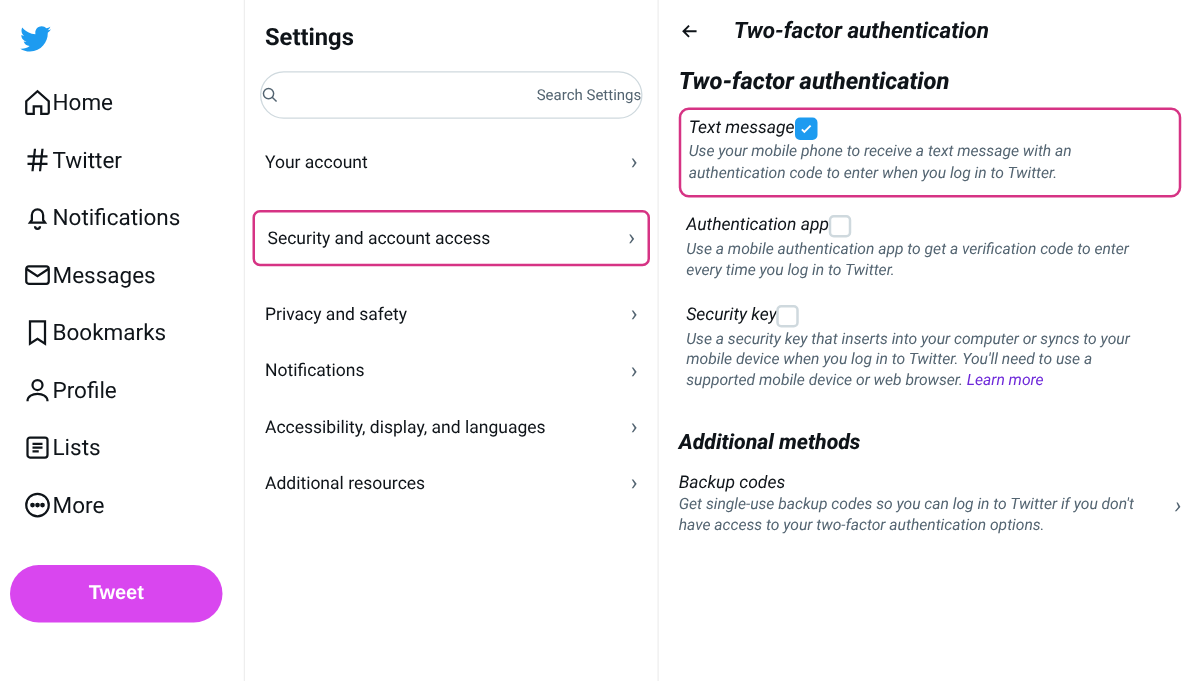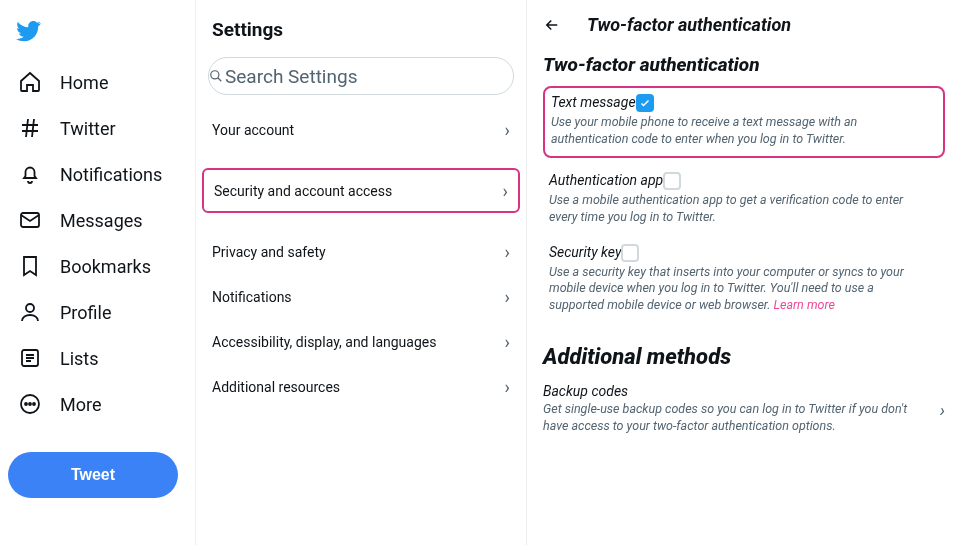--- a/index.html
+++ b/index.html
@@ -16,31 +16,30 @@
       width: 195px;
       padding: 10px 0 0 8px;
       display: flex;
       flex-direction: column;
       gap: 2px;
     }
     .logo-wrap { padding: 8px 8px 14px 8px; }
     .nav-item {
       display: flex;
       align-items: center;
-      gap: 18px;
       padding: 10px 10px;
       border-radius: 9999px;
       cursor: pointer;
       font-size: 18px;
       color: #0f1419;
     }
     .nav-item .icon-slot { width: 24px; height: 24px; display:flex; align-items:center; justify-content:center; }
     .tweet-btn {
       margin-top: 24px;
-      background: #3b82f6;
+      background: #d946ef;
       color: #fff;
       border: none;
       border-radius: 9999px;
       width: 170px;
       height: 46px;
       font-size: 16px;
       font-weight: 700;
       cursor: pointer;
     }
     
@@ -55,24 +54,24 @@
       font-weight: 700;
       padding: 4px 16px 16px 16px;
     }
     .search-wrap { padding: 0 12px 12px 12px; }
     .search-box {
       border: 1px solid #cfd9de;
       border-radius: 9999px;
       height: 38px;
       display: flex;
       align-items: center;
-      justify-content: flex-start;
+      justify-content: space-between;
       gap: 2px;
       color: #536471;
-      font-size: 19px;
+      font-size: 12px;
     }
     .settings-item {
       display: flex;
       align-items: center;
       justify-content: space-between;
       padding: 12px 16px;
       font-size: 14px;
       color: #0f1419;
       cursor: pointer;
     }
@@ -128,24 +127,24 @@
       border: 2px solid #cfd9de;
       border-radius: 4px;
       display:flex; align-items:center; justify-content:center;
       flex-shrink: 0;
     }
     .checkbox.checked {
       background: #1d9bf0;
       border-color: #1d9bf0;
       color: #fff;
     }
-    .learn-more { color: #ec4899; cursor: pointer; }
+    .learn-more { color: #6d28d9; cursor: pointer; }
     .methods-group { margin-bottom: 14px; }
     .additional-title {
-      font-size: 22px;
+      font-size: 17px;
       font-weight: 800;
       padding: 6px 0 10px 0;
     }
     .backup-row {
       display: flex;
       align-items: center;
       justify-content: space-between;
       cursor: pointer;
       padding: 4px 0;
     }

